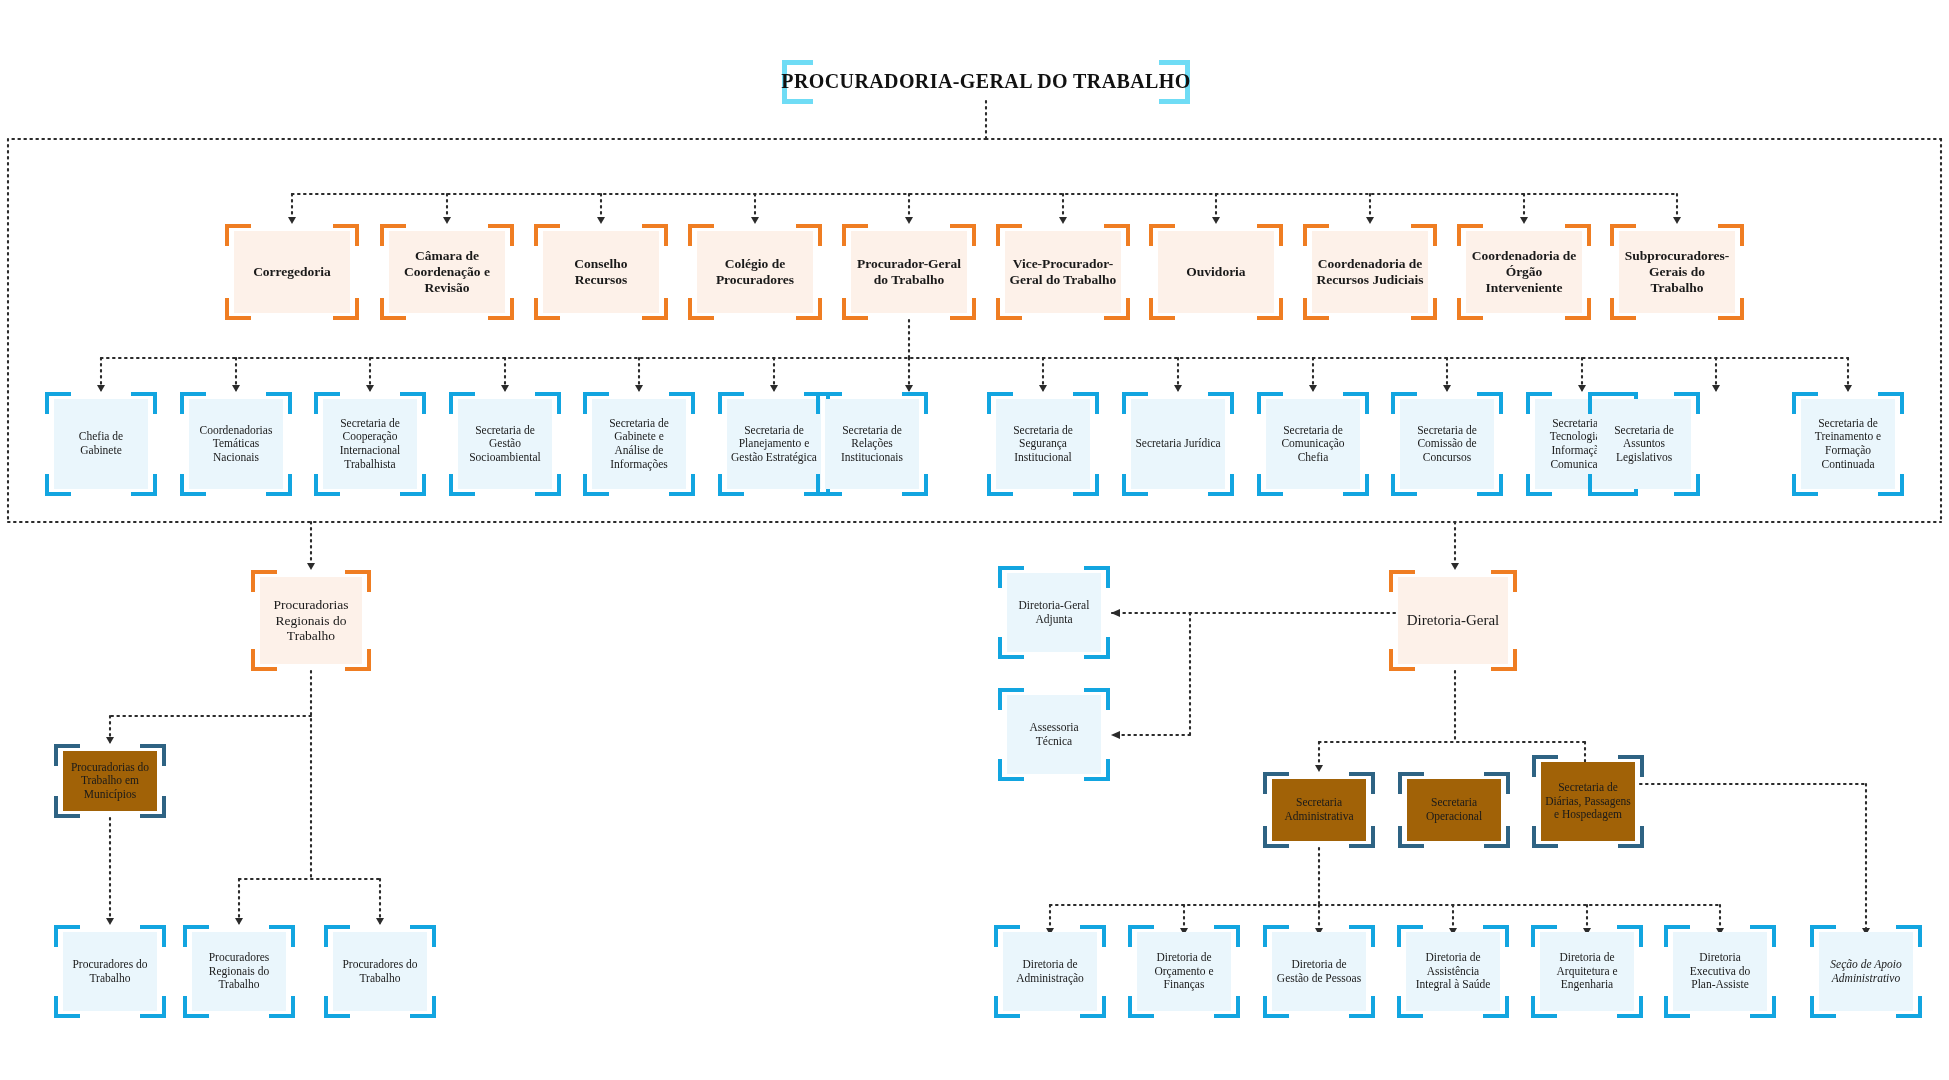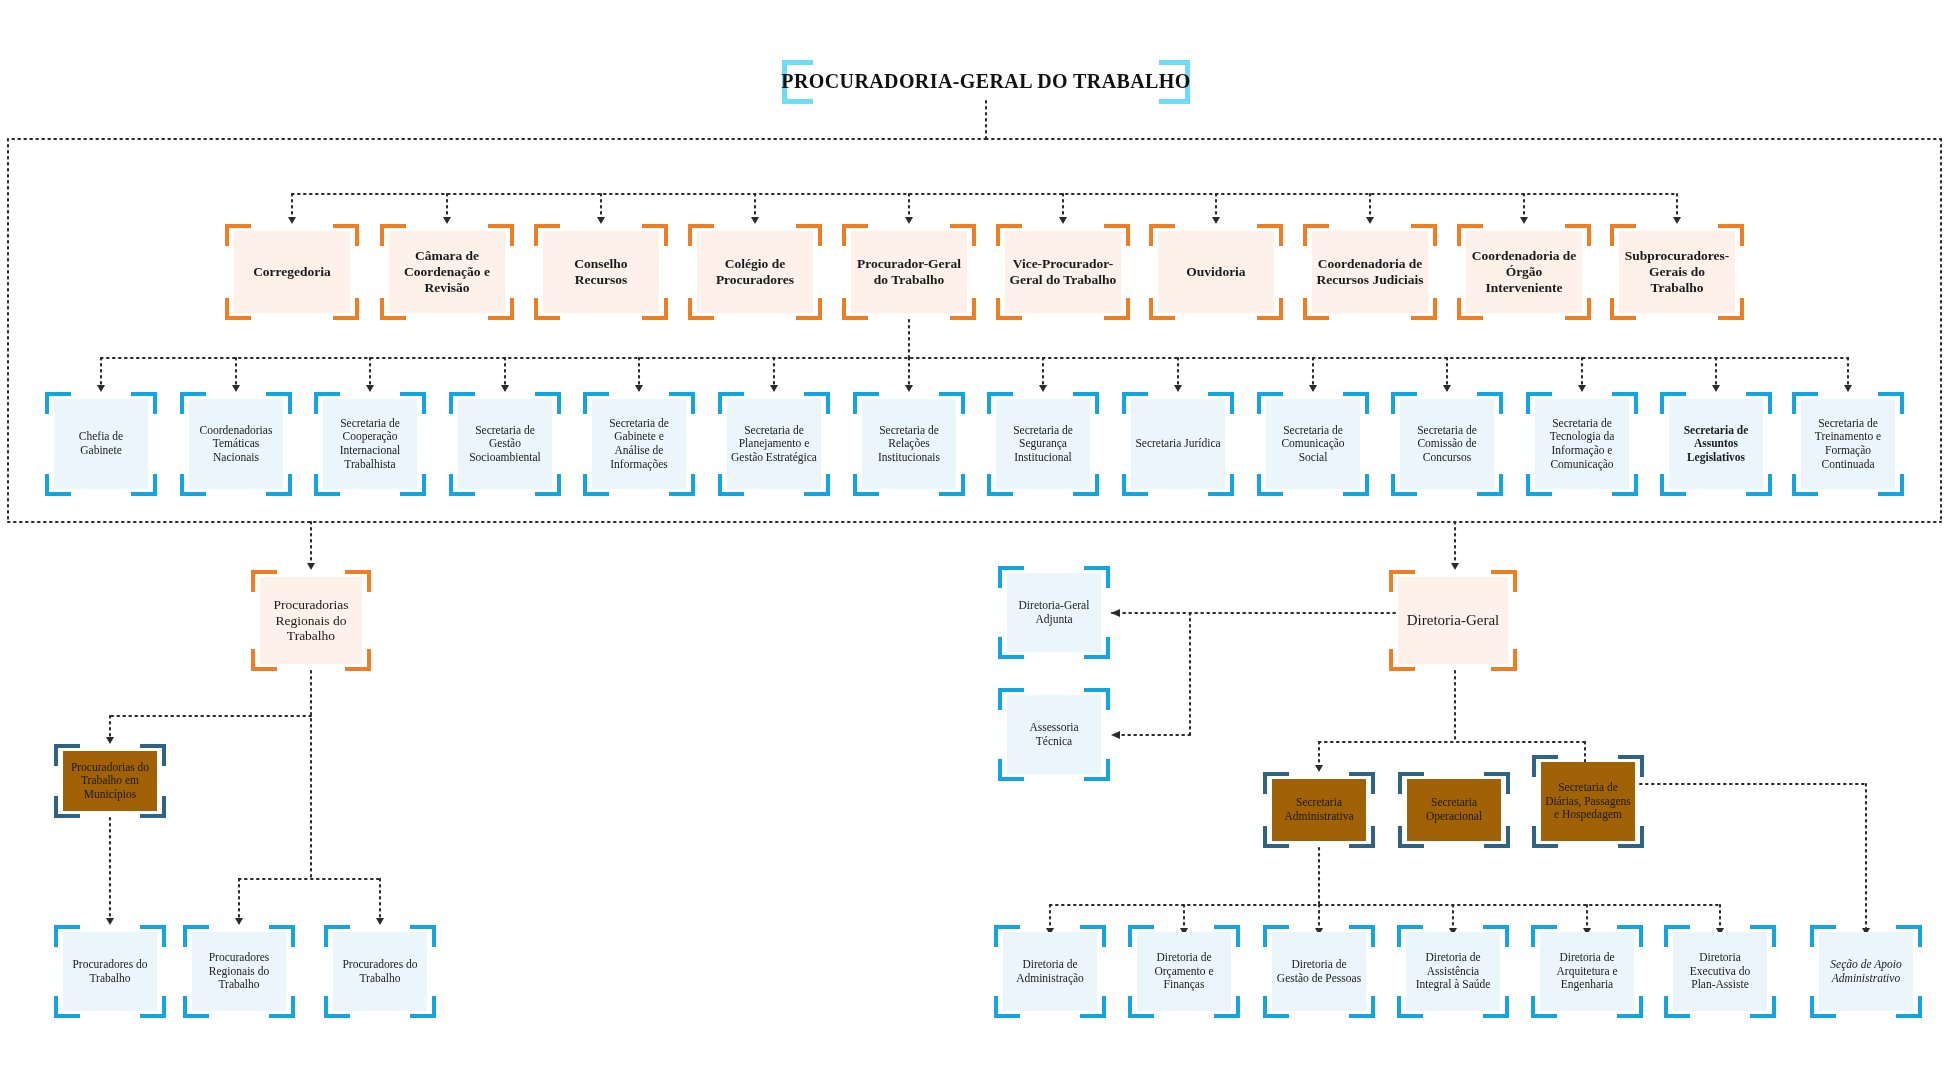--- a/index.html
+++ b/index.html
@@ -290,21 +290,21 @@
     <span class="br br2"></span>
     <div class="inner">Secretaria de Gabinete e Análise de Informações</div>
   </div>
   <div class="node v-blue fs11" style="left:718px;top:392px;width:112px;height:104px;">
     <span class="br tl"></span>
     <span class="br tr"></span>
     <span class="br bl"></span>
     <span class="br br2"></span>
     <div class="inner">Secretaria de Planejamento e Gestão Estratégica</div>
   </div>
-  <div class="node v-blue fs11" style="left:853px;top:392px;width:112px;height:104px;">
+  <div class="node v-blue fs11" style="left:816px;top:392px;width:112px;height:104px;">
     <span class="br tl"></span>
     <span class="br tr"></span>
     <span class="br bl"></span>
     <span class="br br2"></span>
     <div class="inner">Secretaria de Relações Institucionais</div>
   </div>
   <div class="node v-blue fs11" style="left:987px;top:392px;width:112px;height:104px;font-family:Liberation Serif, serif;">
     <span class="br tl"></span>
     <span class="br tr"></span>
     <span class="br bl"></span>
@@ -316,37 +316,37 @@
     <span class="br tr"></span>
     <span class="br bl"></span>
     <span class="br br2"></span>
     <div class="inner">Secretaria Jurídica</div>
   </div>
   <div class="node v-blue fs11" style="left:1257px;top:392px;width:112px;height:104px;">
     <span class="br tl"></span>
     <span class="br tr"></span>
     <span class="br bl"></span>
     <span class="br br2"></span>
-    <div class="inner">Secretaria de Comunicação Social</div>
+    <div class="inner">Secretaria de Comunicação Chefia</div>
   </div>
   <div class="node v-blue fs11" style="left:1391px;top:392px;width:112px;height:104px;">
     <span class="br tl"></span>
     <span class="br tr"></span>
     <span class="br bl"></span>
     <span class="br br2"></span>
     <div class="inner">Secretaria de Comissão de Concursos</div>
   </div>
   <div class="node v-blue fs11" style="left:1526px;top:392px;width:112px;height:104px;">
     <span class="br tl"></span>
     <span class="br tr"></span>
     <span class="br bl"></span>
     <span class="br br2"></span>
     <div class="inner">Secretaria de Tecnologia da Informação e Comunicação</div>
   </div>
-  <div class="node v-blue fs11" style="left:1660px;top:392px;width:112px;height:104px;font-weight:bold;">
+  <div class="node v-blue fs11" style="left:1588px;top:392px;width:112px;height:104px;">
     <span class="br tl"></span>
     <span class="br tr"></span>
     <span class="br bl"></span>
     <span class="br br2"></span>
     <div class="inner">Secretaria de Assuntos Legislativos</div>
   </div>
   <div class="node v-blue fs11" style="left:1792px;top:392px;width:112px;height:104px;">
     <span class="br tl"></span>
     <span class="br tr"></span>
     <span class="br bl"></span>

